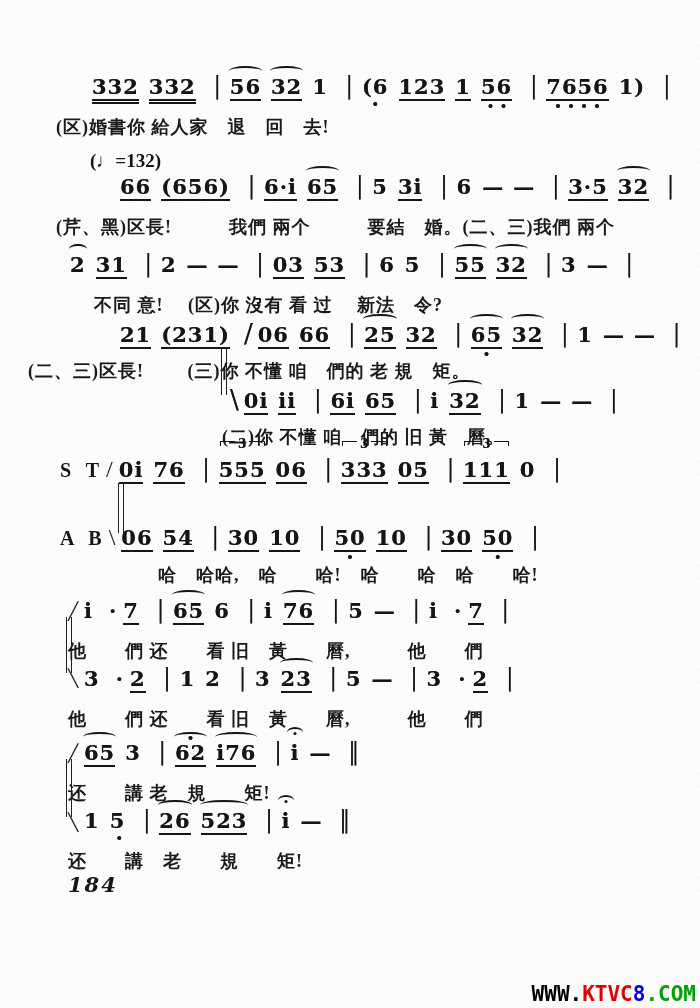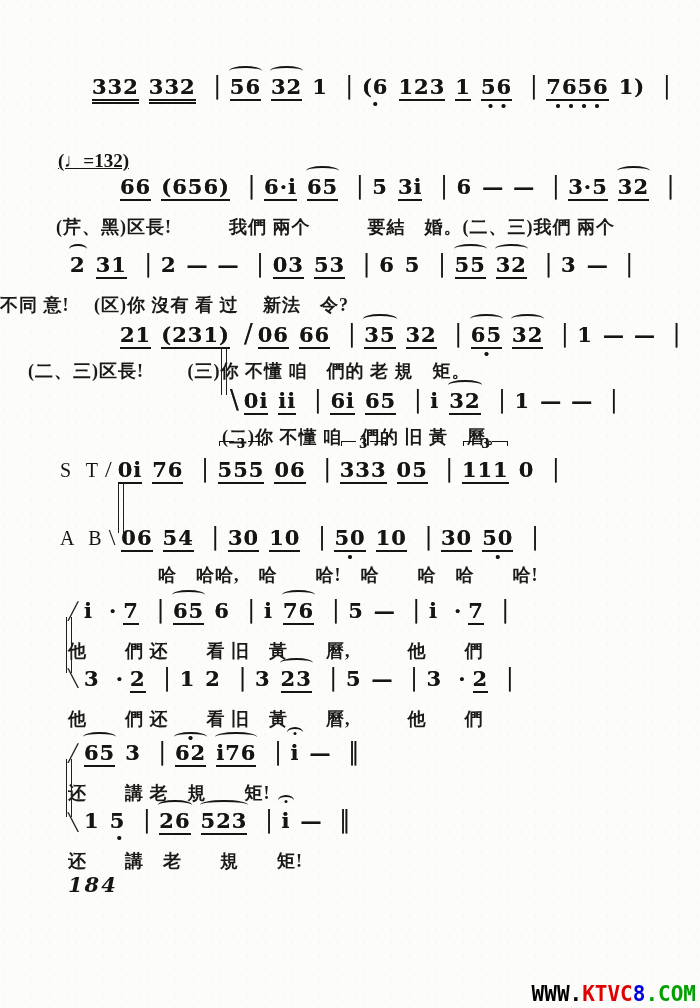--- a/index.html
+++ b/index.html
@@ -35,30 +35,30 @@
   .tri::after{content:""; flex:1; height:4px; border-top:1.8px solid #171513; border-right:1.8px solid #171513;}
   .ferm{position:absolute; top:-15px; left:50%; transform:translateX(-50%);
     width:16px; height:9px; border-top:2px solid #171513; border-radius:50% 50% 0 0;}
   .ferm::after{content:""; position:absolute; left:50%; top:3px; width:3px; height:3px;
     background:#171513; border-radius:50%; transform:translateX(-50%);}
   .da{position:absolute; left:0; right:0; bottom:100%; margin-bottom:0px; text-align:center;
     font-size:11px; line-height:7px;}
   .db{position:absolute; left:0; right:0; top:100%; margin-top:3px; text-align:center;
     font-size:11px; line-height:5px; letter-spacing:6px; text-indent:6px;}
   .lyr{margin-top:12px; font-size:18px; line-height:1; letter-spacing:1px; font-weight:600; color:#1c1a18;}
-  .prefix{font-size:20px; font-weight:400; letter-spacing:5px; margin-right:2px;
+  .prefix{font-size:20px; font-weight:700; letter-spacing:5px; margin-right:2px;
     font-family:"Liberation Serif", serif;}
   .vslash{font-size:24px; font-weight:400; margin-right:6px;}
   .freetext{font-size:19px; font-weight:700;}
-  #s2 .freetext{margin-left:58px;text-decoration:underline;}
+  #s2 .freetext{margin-left:90px;}
 
   #s1{top:76px}   #s1 .notes{margin-left:92px}   #s1 .lyr{margin-left:56px}
   #s2{top:150px}
   #s3{top:176px}  #s3 .notes{margin-left:120px}  #s3 .lyr{margin-left:56px}
-  #s4{top:254px}  #s4 .notes{margin-left:70px}   #s4 .lyr{}
+  #s4{top:254px}  #s4 .notes{margin-left:70px}   #s4 .lyr{margin-left:94px}
   #s5{top:320px}  #s5 .notes{margin-left:120px}  #s5 .lyr{margin-left:28px}
   #s6{top:386px}  #s6 .notes{margin-left:226px}  #s6 .lyr{margin-left:222px}
   #s7{top:456px}  #s7 .notes{margin-left:60px}   #s7 .lyr{margin-left:158px}
   #s8{top:524px}  #s8 .notes{margin-left:60px}   #s8 .lyr{margin-left:158px}
   #s9{top:600px}  #s9 .notes{margin-left:84px}   #s9 .lyr{margin-left:68px}
   #s10{top:668px} #s10 .notes{margin-left:84px}  #s10 .lyr{margin-left:68px}
   #s11{top:742px} #s11 .notes{margin-left:84px}  #s11 .lyr{margin-left:68px}
   #s12{top:810px} #s12 .notes{margin-left:84px}  #s12 .lyr{margin-left:68px}
 
   .conn,.brk{position:absolute; width:4px;
@@ -92,20 +92,21 @@
           <span class="tok bar"><span class="t">|</span></span>
           <span class="tok"><span class="t">(6</span><span class="db">•</span></span>
           <span class="tok u1"><span class="t">123</span></span>
           <span class="tok u1"><span class="t">1</span></span>
           <span class="tok u1"><span class="t">56</span><span class="db">••</span></span>
           <span class="tok bar"><span class="t">|</span></span>
           <span class="tok u1"><span class="t">7656</span><span class="db">••••</span></span>
           <span class="tok"><span class="t">1)</span></span>
           <span class="tok bar"><span class="t">|</span></span>
         </div>
+        <div class="lyr">(区)婚書你 給人家　退　回　去!</div>
       </div>
       <div class="system" id="s2">
         <div class="freetext">(♩=132)</div>
       </div>
       <div class="system" id="s3">
         <div class="notes">
           <span class="tok u1"><span class="t">66</span></span>
           <span class="tok u1"><span class="t">(656)</span></span>
           <span class="tok bar"><span class="t">|</span></span>
           <span class="tok u1"><span class="t">6·i</span></span>
@@ -149,21 +150,21 @@
         <div class="lyr">不同 意!　 (区)你 沒有 看 过　 新法　令?</div>
       </div>
       <div class="system" id="s5">
         <div class="notes">
           <span class="tok u1"><span class="t">21</span></span>
           <span class="tok u1"><span class="t">(231)</span></span>
           <span class="tok slash"><span class="t">/</span></span>
           <span class="tok u1"><span class="t">06</span></span>
           <span class="tok u1"><span class="t">66</span></span>
           <span class="tok bar"><span class="t">|</span></span>
-          <span class="tok u1"><span class="t">35</span><span class="slur"></span></span>
+          <span class="tok u1"><span class="t">25</span><span class="slur"></span></span>
           <span class="tok u1"><span class="t">32</span></span>
           <span class="tok bar"><span class="t">|</span></span>
           <span class="tok u1"><span class="t">65</span><span class="slur"></span><span class="db">•</span></span>
           <span class="tok u1"><span class="t">32</span><span class="slur"></span></span>
           <span class="tok bar"><span class="t">|</span></span>
           <span class="tok"><span class="t">1</span></span>
           <span class="tok dash"><span class="t">—</span></span>
           <span class="tok dash"><span class="t">—</span></span>
           <span class="tok bar"><span class="t">|</span></span>
         </div>

